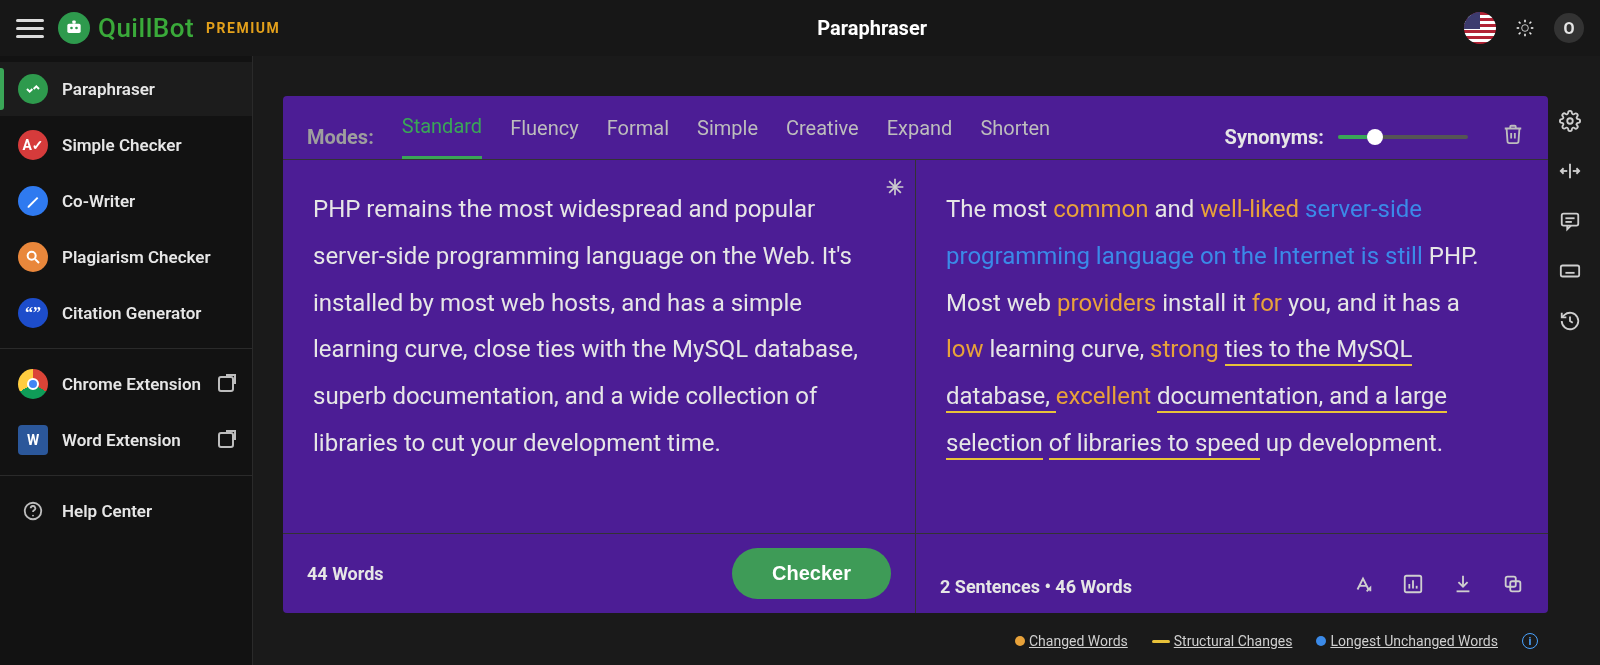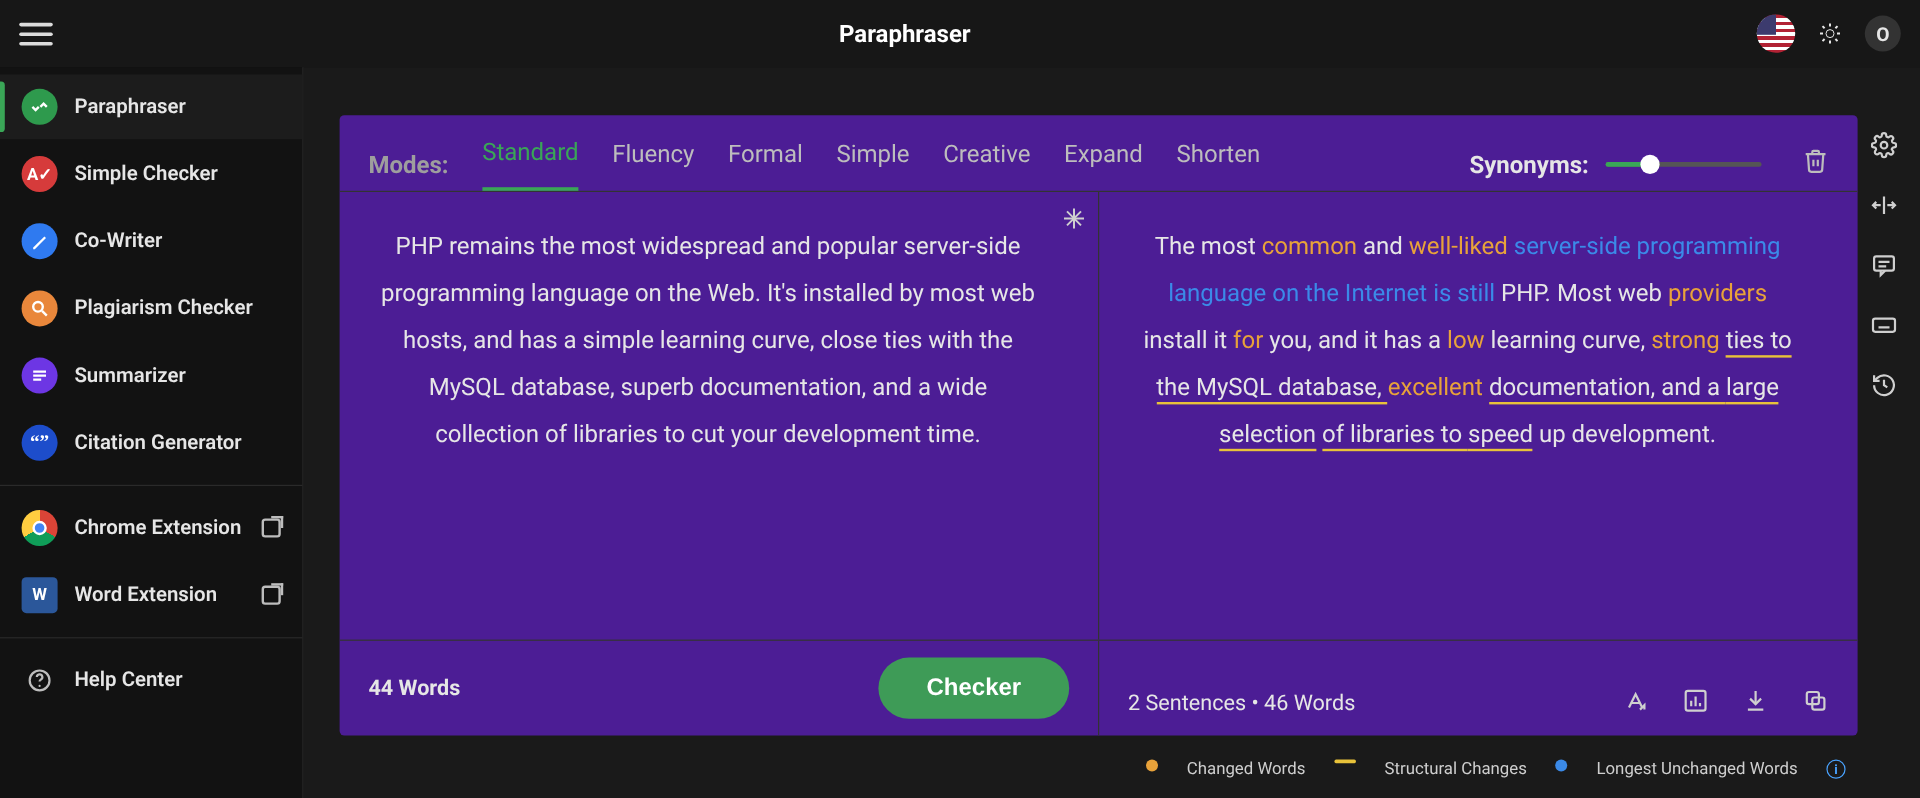--- a/index.html
+++ b/index.html
@@ -147,27 +147,26 @@
 
   .editor-row {
     flex:1;
     display:flex;
     border-top:1px solid #333;
     min-height:0;
   }
   .pane {
     flex:1;
     padding: 26px 48px 14px 30px;
-    font-size:20px;
+    font-size:24px;
     line-height:1.95;
     color:#e6e6e6;
     position:relative;
     overflow:auto;
     min-width:0;
-    text-align:center;
   }
   .pane.left  { border-right:1px solid #333; }
   .freeze-ic {
     position:absolute; top:6px; right:10px;
     color:#cfcfcf; cursor:pointer;
   }
 
   .output-text span { }
   .w-changed { color:#e8a23a; }
   .w-struct  { color:#e6e6e6; border-bottom:2px solid #e8c23a; padding-bottom:1px;}
@@ -193,33 +192,33 @@
     font-size:20px;
     font-weight:700;
     cursor:pointer;
   }
   .status-right {
     flex:1;
     display:flex; align-items:center;
     padding: 14px 24px;
     gap:20px;
   }
-  .out-stats { font-size:18px; font-weight:400; color:#e6e6e6; }
+  .out-stats { font-size:18px; font-weight:700; color:#e6e6e6; }
   .out-actions { margin-left:auto; display:flex; gap:28px; color:#cfcfcf; }
   .out-actions .act { cursor:pointer; }
   .out-actions svg { width:22px; height:22px; fill:none; stroke:currentColor; stroke-width:2; }
 
   
   .legend {
     display:flex; justify-content:flex-end; align-items:center;
     gap:24px;
     padding: 20px 10px 4px 0;
     font-size:14px; color:#cfcfcf;
   }
-  .legend-item { display:flex; align-items:flex-start; gap:24px; }
+  .legend-item { display:flex; align-items:center; gap:4px;text-decoration:underline; }
   .dot { width:10px; height:10px; border-radius:50%; }
   .dash { width:18px; height:3px; border-radius:2px; }
   .d-orange { background:#e8a23a; }
   .d-yellow { background:#e8c23a; }
   .d-blue   { background:#3b8ae8; }
   .info-circ { width:16px; height:16px; border:1.5px solid #4aa3ff; border-radius:50%; color:#4aa3ff; display:flex;align-items:center;justify-content:center; font-size:11px; font-weight:700; cursor:pointer;}
 
   
   .right-rail {
     width:44px;
@@ -232,20 +231,32 @@
   .right-rail svg { width:22px; height:22px; fill:none; stroke:currentColor; stroke-width:2; }
 </style>
 </head>
 <body>
 
 <div class="topbar">
   <div class="hamburger">
     <span></span>
       <span></span>
       <span></span>
+  </div>
+  <div class="brand">
+    <div class="brand-logo">
+      <svg viewBox="0 0 24 24">
+          <rect x="4" y="7" width="16" height="11" rx="2" fill="#fff"></rect>
+          <circle cx="9" cy="12" r="1.6" fill="#2e9a4d"></circle>
+          <circle cx="15" cy="12" r="1.6" fill="#2e9a4d"></circle>
+          <rect x="10" y="3" width="4" height="4" rx="1" fill="#fff"></rect>
+        </svg>
+    </div>
+    <span class="brand-name">QuillBot</span>
+    <span class="brand-prem">PREMIUM</span>
   </div>
   <div class="topbar-center">Paraphraser</div>
   <div class="topbar-right">
     <div class="flag"></div>
     <div class="theme-icon">
       <svg viewBox="0 0 24 24">
           <circle cx="12" cy="12" r="4"></circle>
           <g stroke="#e6e6e6" stroke-width="2">
             <line x1="12" y1="2" x2="12" y2="5"></line>
             <line x1="12" y1="19" x2="12" y2="22"></line>
@@ -287,30 +298,20 @@
       <span>Co-Writer</span>
     </div>
     <div class="side-item">
       <div class="s-icon ic-orange">
         <svg width="16" height="16" viewBox="0 0 24 24" fill="none" stroke="#fff" stroke-width="3">
             <circle cx="10" cy="10" r="6"></circle>
             <line x1="15" y1="15" x2="21" y2="21"></line>
           </svg>
       </div>
       <span>Plagiarism Checker</span>
-    </div>
-    <div class="side-item">
-      <div class="s-icon ic-purple">
-        <svg width="16" height="16" viewBox="0 0 24 24" stroke="#fff" stroke-width="3">
-            <line x1="4" y1="7" x2="20" y2="7"></line>
-            <line x1="4" y1="12" x2="20" y2="12"></line>
-            <line x1="4" y1="17" x2="14" y2="17"></line>
-          </svg>
-      </div>
-      <span>Summarizer</span>
     </div>
     <div class="side-item">
       <div class="s-icon ic-dblue" style="font-family:Georgia,serif;font-size:16px;">“”</div>
       <span>Citation Generator</span>
     </div>
 
     <div class="side-sep"></div>
 
     <div class="side-item">
       <div class="s-icon" style="background:conic-gradient(#db4437 0 120deg,#0f9d58 120deg 240deg,#ffcd40 240deg 360deg);">

